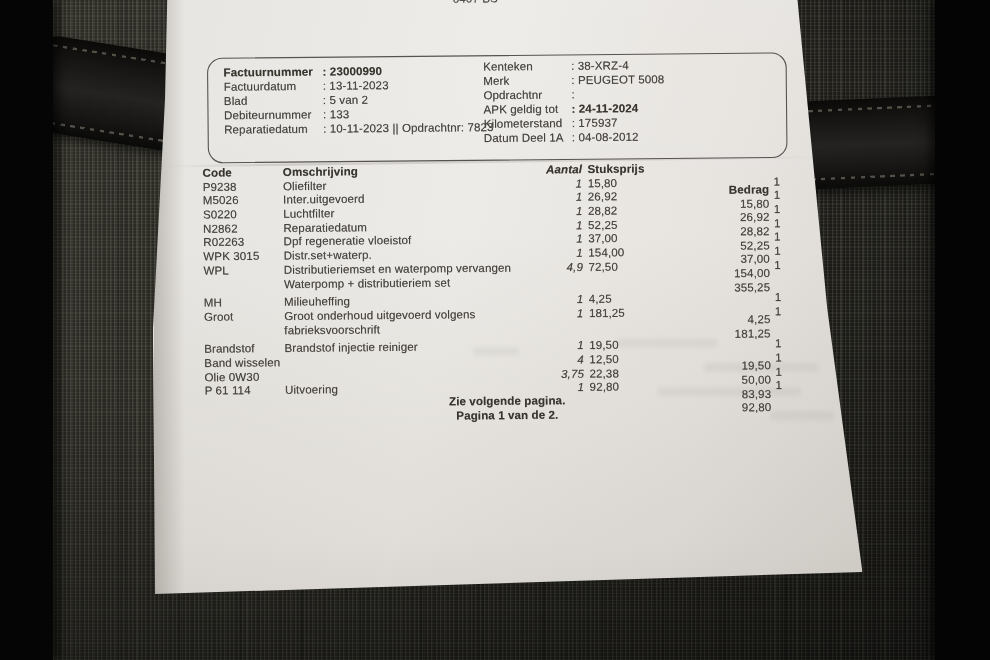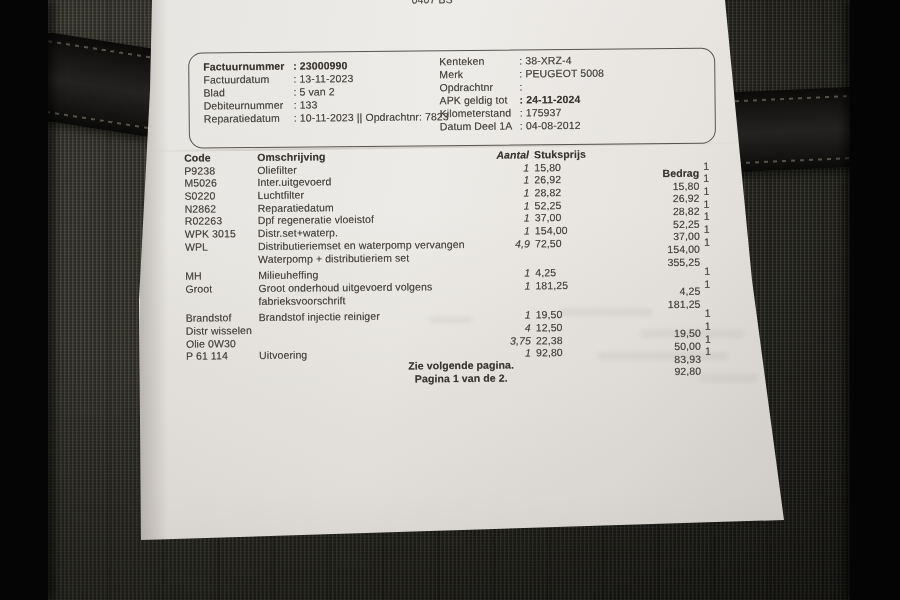--- a/index.html
+++ b/index.html
@@ -250,21 +250,21 @@
             </div>
             <div class="trow g">
               <span class="c-code">Brandstof</span>
               <span class="c-descr">Brandstof injectie reiniger</span>
               <span class="c-qty">1</span>
               <span class="c-price">19,50</span>
               <span class="c-amount">19,50</span>
               <span class="c-tax">1</span>
             </div>
             <div class="trow">
-              <span class="c-code">Distr wisselen</span>
+              <span class="c-code">Band wisselen</span>
               <span class="c-descr"></span>
               <span class="c-qty">4</span>
               <span class="c-price">12,50</span>
               <span class="c-amount">50,00</span>
               <span class="c-tax">1</span>
             </div>
             <div class="trow">
               <span class="c-code">Olie 0W30</span>
               <span class="c-descr"></span>
               <span class="c-qty">3,75</span>

